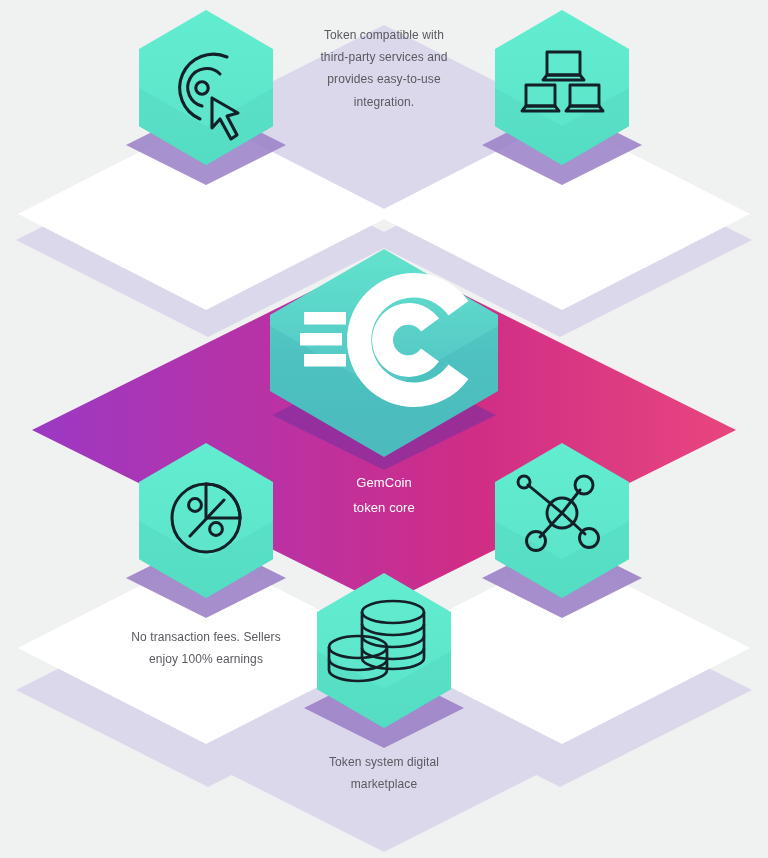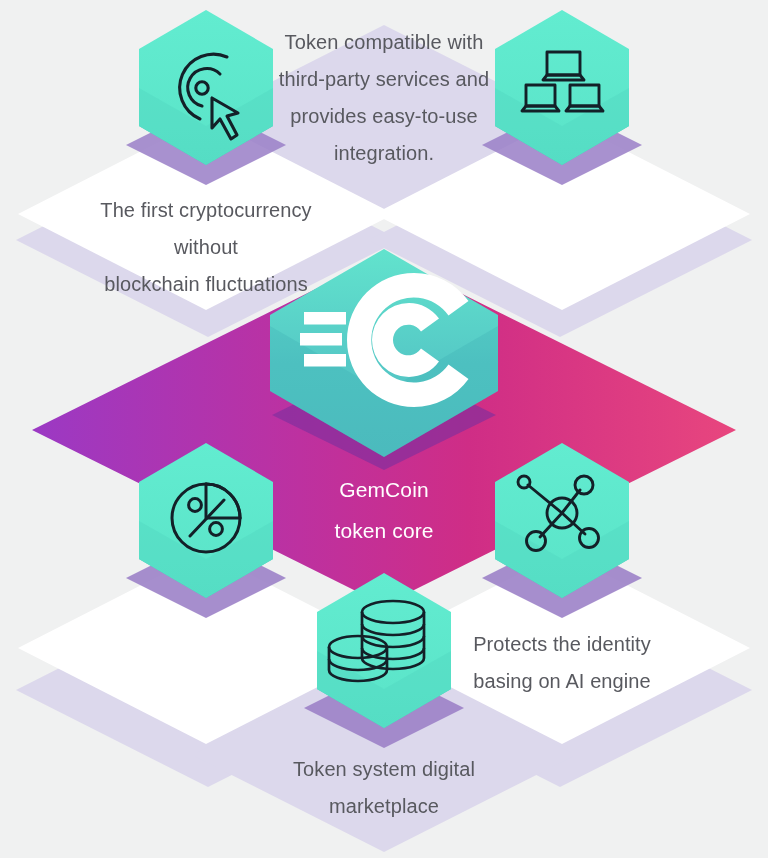--- a/index.html
+++ b/index.html
@@ -9,27 +9,27 @@
     font-family:"Liberation Sans", sans-serif;
     overflow:hidden;
     position:relative;
   }
   #stage{position:absolute;left:0;top:0;width:768px;height:858px;}
   svg.layer{position:absolute;left:0;top:0;width:768px;height:858px;}
   .cap{
     position:absolute;
     text-align:center;
     color:#58595f;
-    font-size:20px;
+    font-size:12px;
     line-height:1.85;
     letter-spacing:.1px;
     white-space:pre-line;
     pointer-events:none;
   }
-  .cap.core{color:#ffffff;font-size:21px;line-height:1.95;}
+  .cap.core{color:#ffffff;font-size:13px;line-height:1.95;}
 </style>
 </head>
 <body>
 
 <div id="stage">
 
   <svg class="layer" viewBox="0 0 768 858">
     <defs>
       <linearGradient id="coreGrad" x1="0" y1="0" x2="1" y2="0">
         <stop offset="0%" stop-color="#9b39c4"></stop>
@@ -181,26 +181,24 @@
         <rect x="304" y="354" width="42" height="12.5"></rect>
       </g>
     </g>
   </svg>
 
   <div class="cap" style="left:276px;top:24px;width:216px;">Token compatible with
 third-party services and
 provides easy-to-use
 integration.</div>
 
-  <div class="cap" style="left:70px;top:192px;width:272px;">The first cryptocurrency without
-blockchain fluctuations</div>
 
 
   <div class="cap core" style="left:294px;top:470px;width:180px;"><span>GemCoin</span><br><span>token core</span></div>
 
-
-  <div class="cap" style="left:430px;top:626px;width:264px;">Protects the identity
-basing on AI engine</div>
+  <div class="cap" style="left:72px;top:626px;width:268px;">No transaction fees. Sellers
+enjoy 100% earnings</div>
+
 
   <div class="cap" style="left:254px;top:751px;width:260px;">Token system digital
 marketplace</div>
 
 </div>
 
 </body></html>

